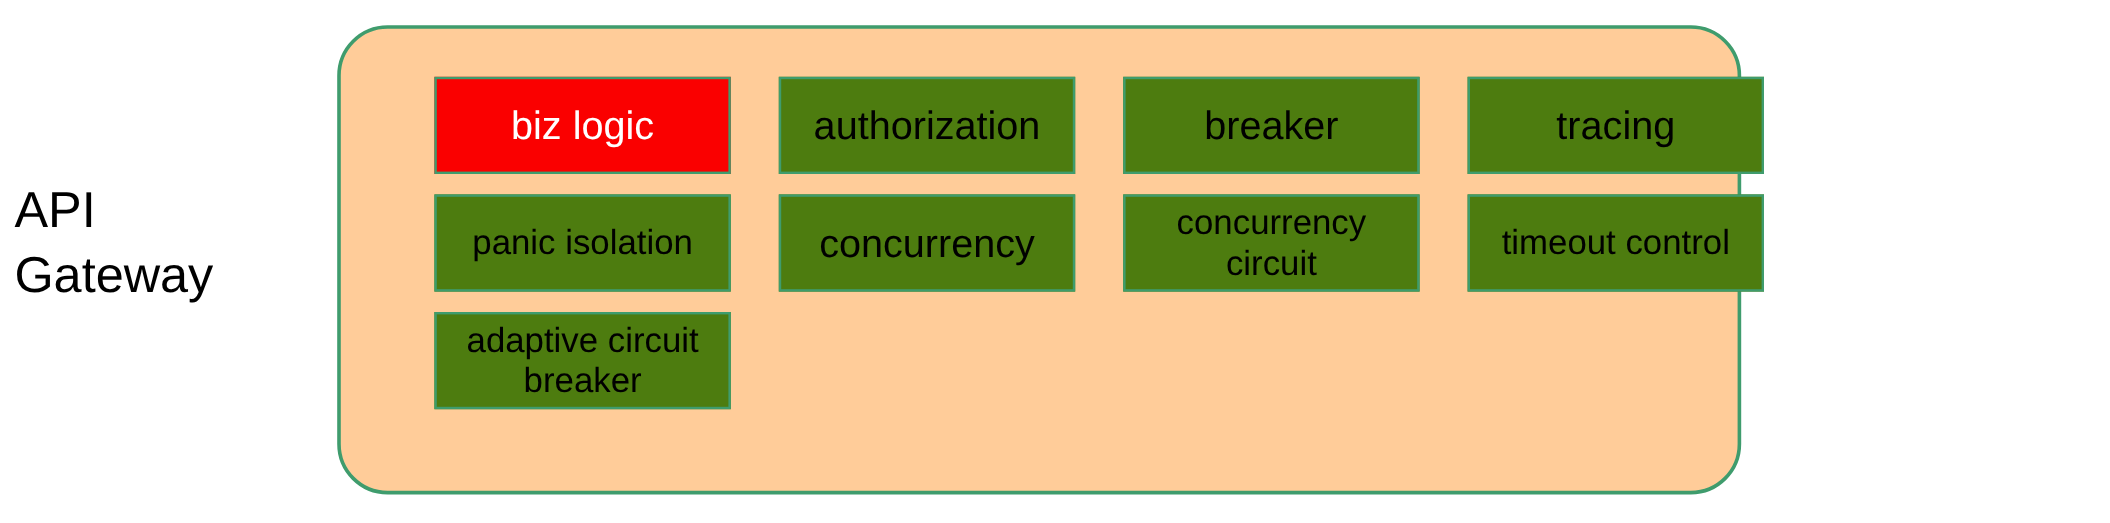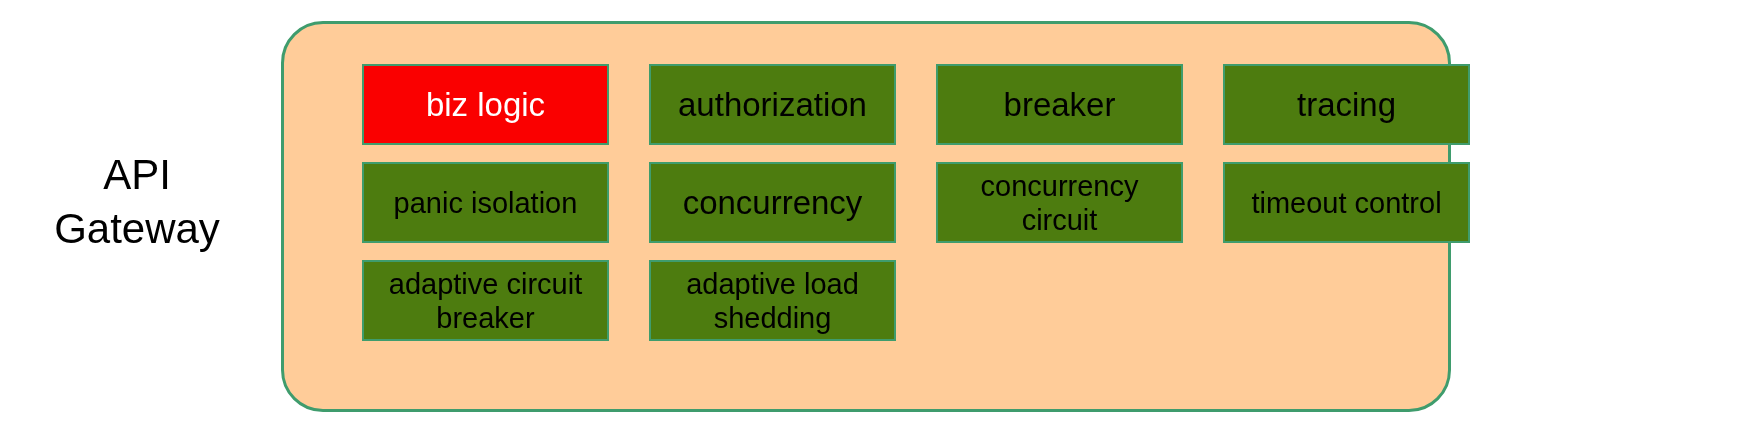--- a/index.html
+++ b/index.html
@@ -19,21 +19,21 @@
     height: 436px;
     background: #ffffff;
   }
 
   
   #gateway-label {
     position: absolute;
     left: 12px;
     top: 148px;
     width: 250px;
-    text-align: center;
+    text-align: left;
     font-size: 42px;
     line-height: 54px;
     color: #000000;
     white-space: pre-line;
   }
 
   
   #gateway-panel {
     position: absolute;
     left: 281px;
@@ -95,18 +95,16 @@
         <div class="feature-box">authorization</div>
         <div class="feature-box">breaker</div>
         <div class="feature-box">tracing</div>
         <div class="feature-box size-sm">panic isolation</div>
         <div class="feature-box">concurrency</div>
         <div class="feature-box size-sm">concurrency
 circuit</div>
         <div class="feature-box size-sm">timeout control</div>
         <div class="feature-box size-sm">adaptive circuit
 breaker</div>
-        <div class="feature-box size-sm">adaptive load
-shedding</div>
       </div>
   </div>
 
 </div>
 
 </body></html>

